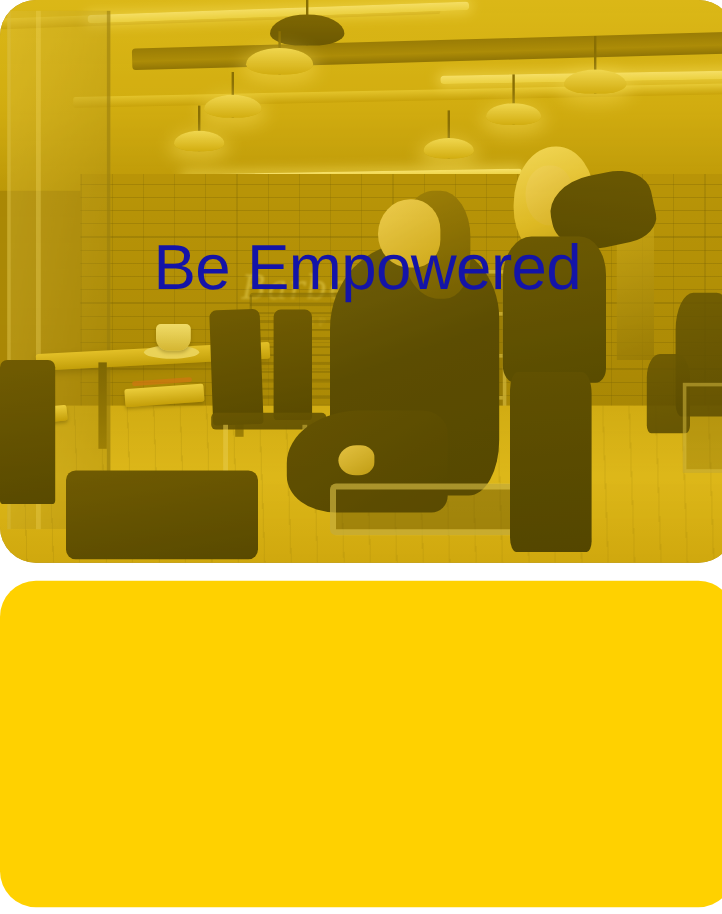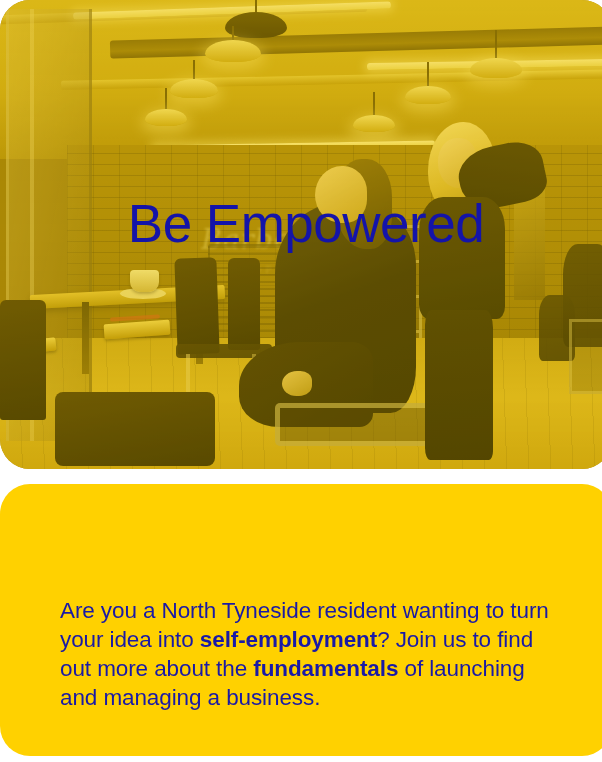--- a/index.html
+++ b/index.html
@@ -487,16 +487,15 @@
 
       <div class="photo-tint"></div>
       <div class="photo-tint2"></div>
     </div>
 
     <div class="hero-title" style="color: rgb(20, 20, 168);">Be Empowered</div>
   </div>
 
   <div class="info-card" style="background: rgb(255, 209, 0);">
 
-    <div class="info-body" style="color: rgb(26, 26, 166);"><span>Are you a North Tyneside resident wanting to turn your idea into </span><b>self-employment</b><span>? Join us to find out more about the </span><b>fundamentals</b><span> of launching and managing a business.</span></div>
   </div>
 
 </div>
 
 </body></html>

